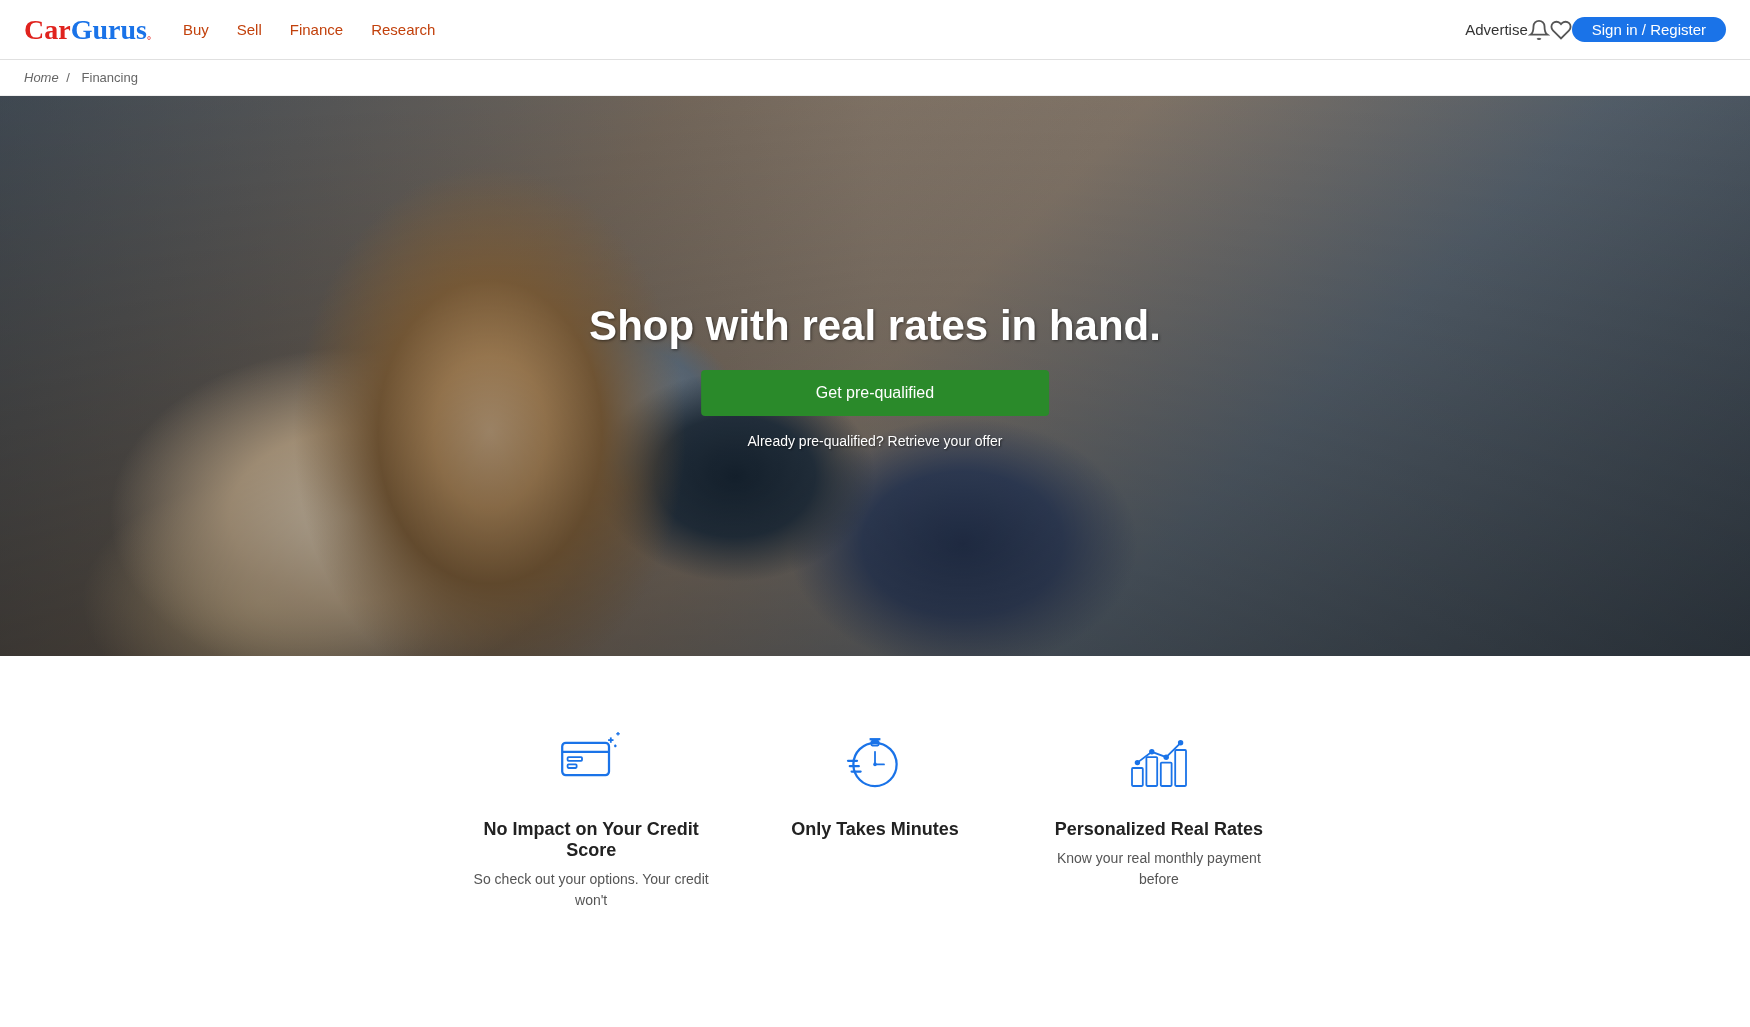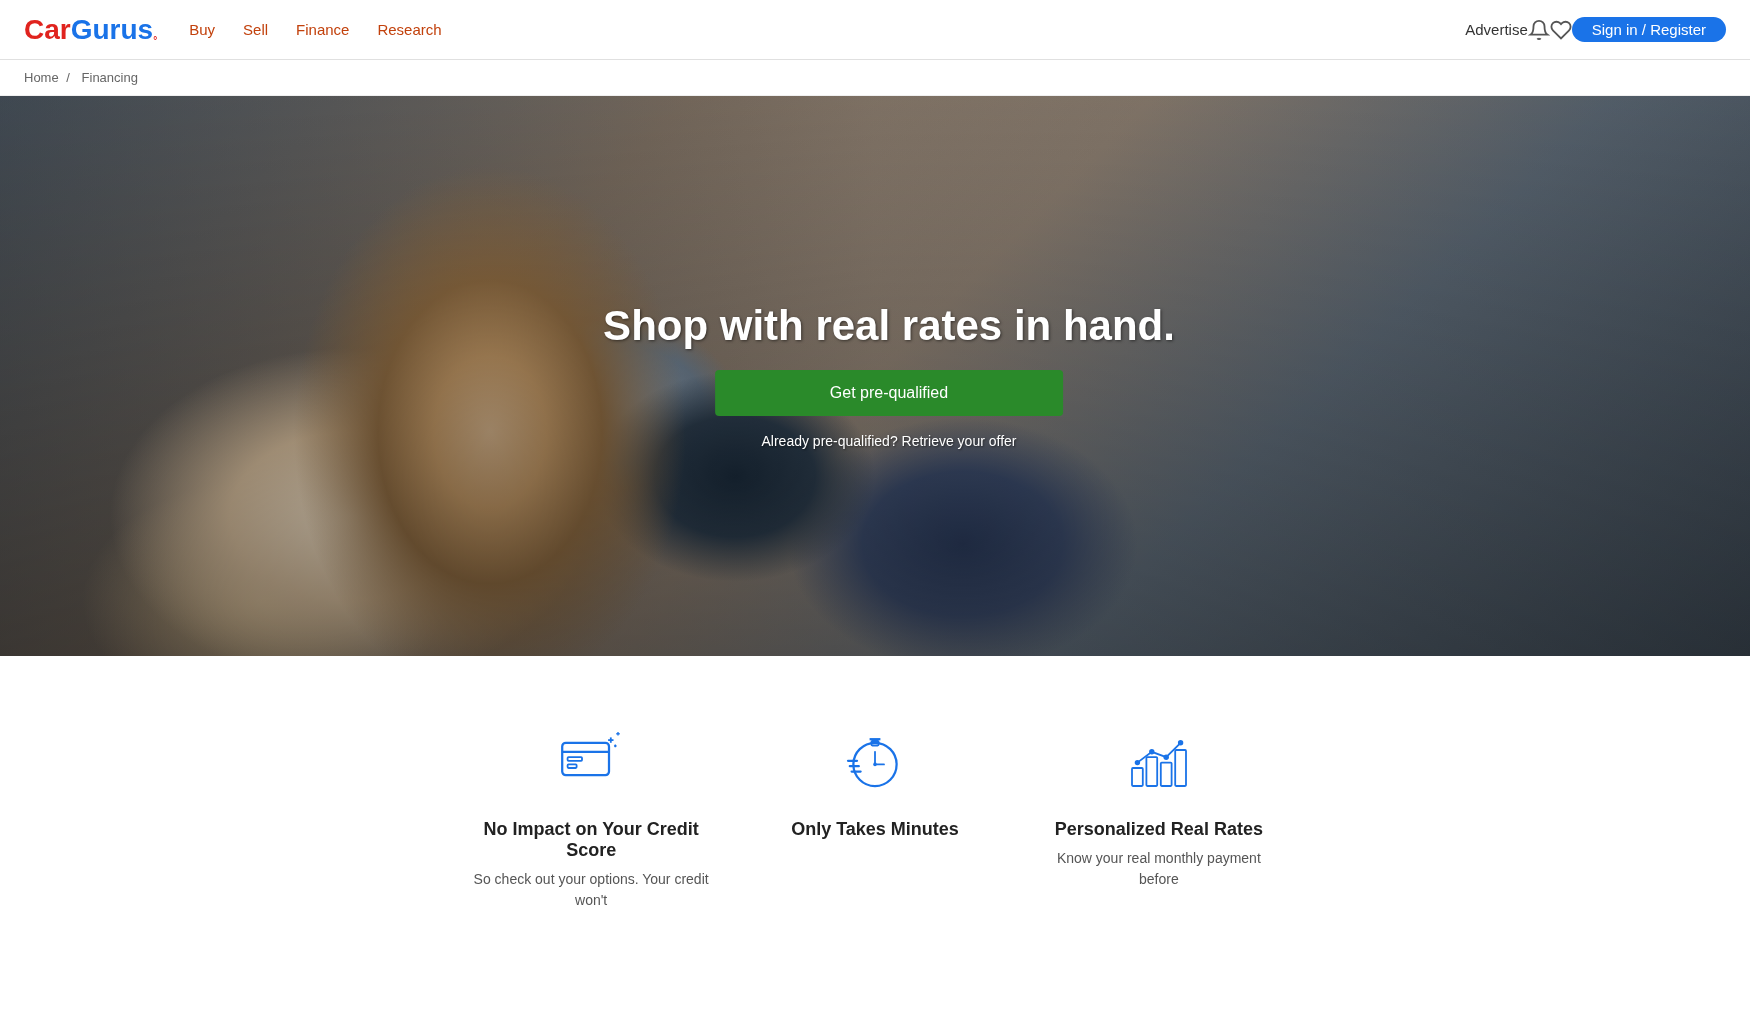--- a/index.html
+++ b/index.html
@@ -20,20 +20,21 @@
       align-items: center;
       gap: 32px;
     }
     .logo {
       display: flex;
       align-items: flex-end;
       font-size: 28px;
       font-weight: bold;
       cursor: pointer;
       user-select: none;
+      font-family: Liberation Serif, serif;
     }
     .logo-car { color: #e0231e; }
     .logo-gurus { color: #1a73e8; }
     .logo-dot { color: #e0231e; font-size: 10px; vertical-align: super; }
     .nav-links {
       display: flex;
       gap: 28px;
       list-style: none;
     }
     .nav-links li a {
@@ -74,20 +75,21 @@
     .breadcrumb {
       padding: 10px 24px;
       font-size: 13px;
       color: #666;
       background: #fff;
       border-bottom: 1px solid #f0f0f0;
     }
     .breadcrumb a {
       text-decoration: none;
       color: #666;
+      font-style: italic;
     }
     .breadcrumb span { margin: 0 4px; }
 
     
     .hero {
       position: relative;
       width: 100%;
       height: 560px;
       overflow: hidden;
       background: #4a5568;
@@ -129,21 +131,20 @@
       top: 0; left: 0; right: 0; bottom: 0;
       background: linear-gradient(to bottom, rgba(0,0,0,0.05) 0%, rgba(0,0,0,0.35) 100%);
     }
     .hero-content {
       position: absolute;
       top: 50%;
       left: 50%;
       transform: translate(-50%, -50%);
       text-align: center;
       color: #fff;
-      margin-left: 14px;
     }
     .hero-title {
       font-size: 42px;
       font-weight: bold;
       text-shadow: 1px 1px 3px rgba(0,0,0,0.5);
       margin-bottom: 20px;
       white-space: nowrap;
     }
     .hero-cta-btn {
       background: #2a8a2a;

